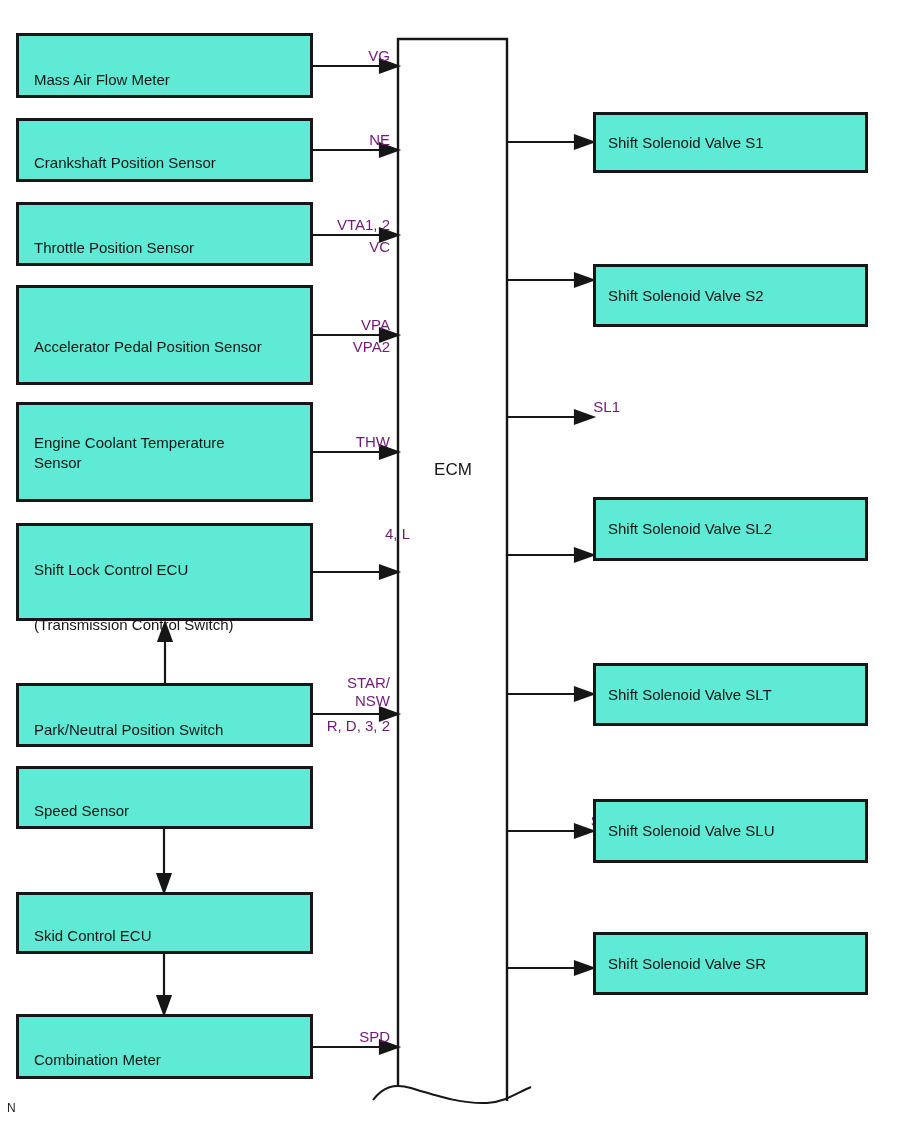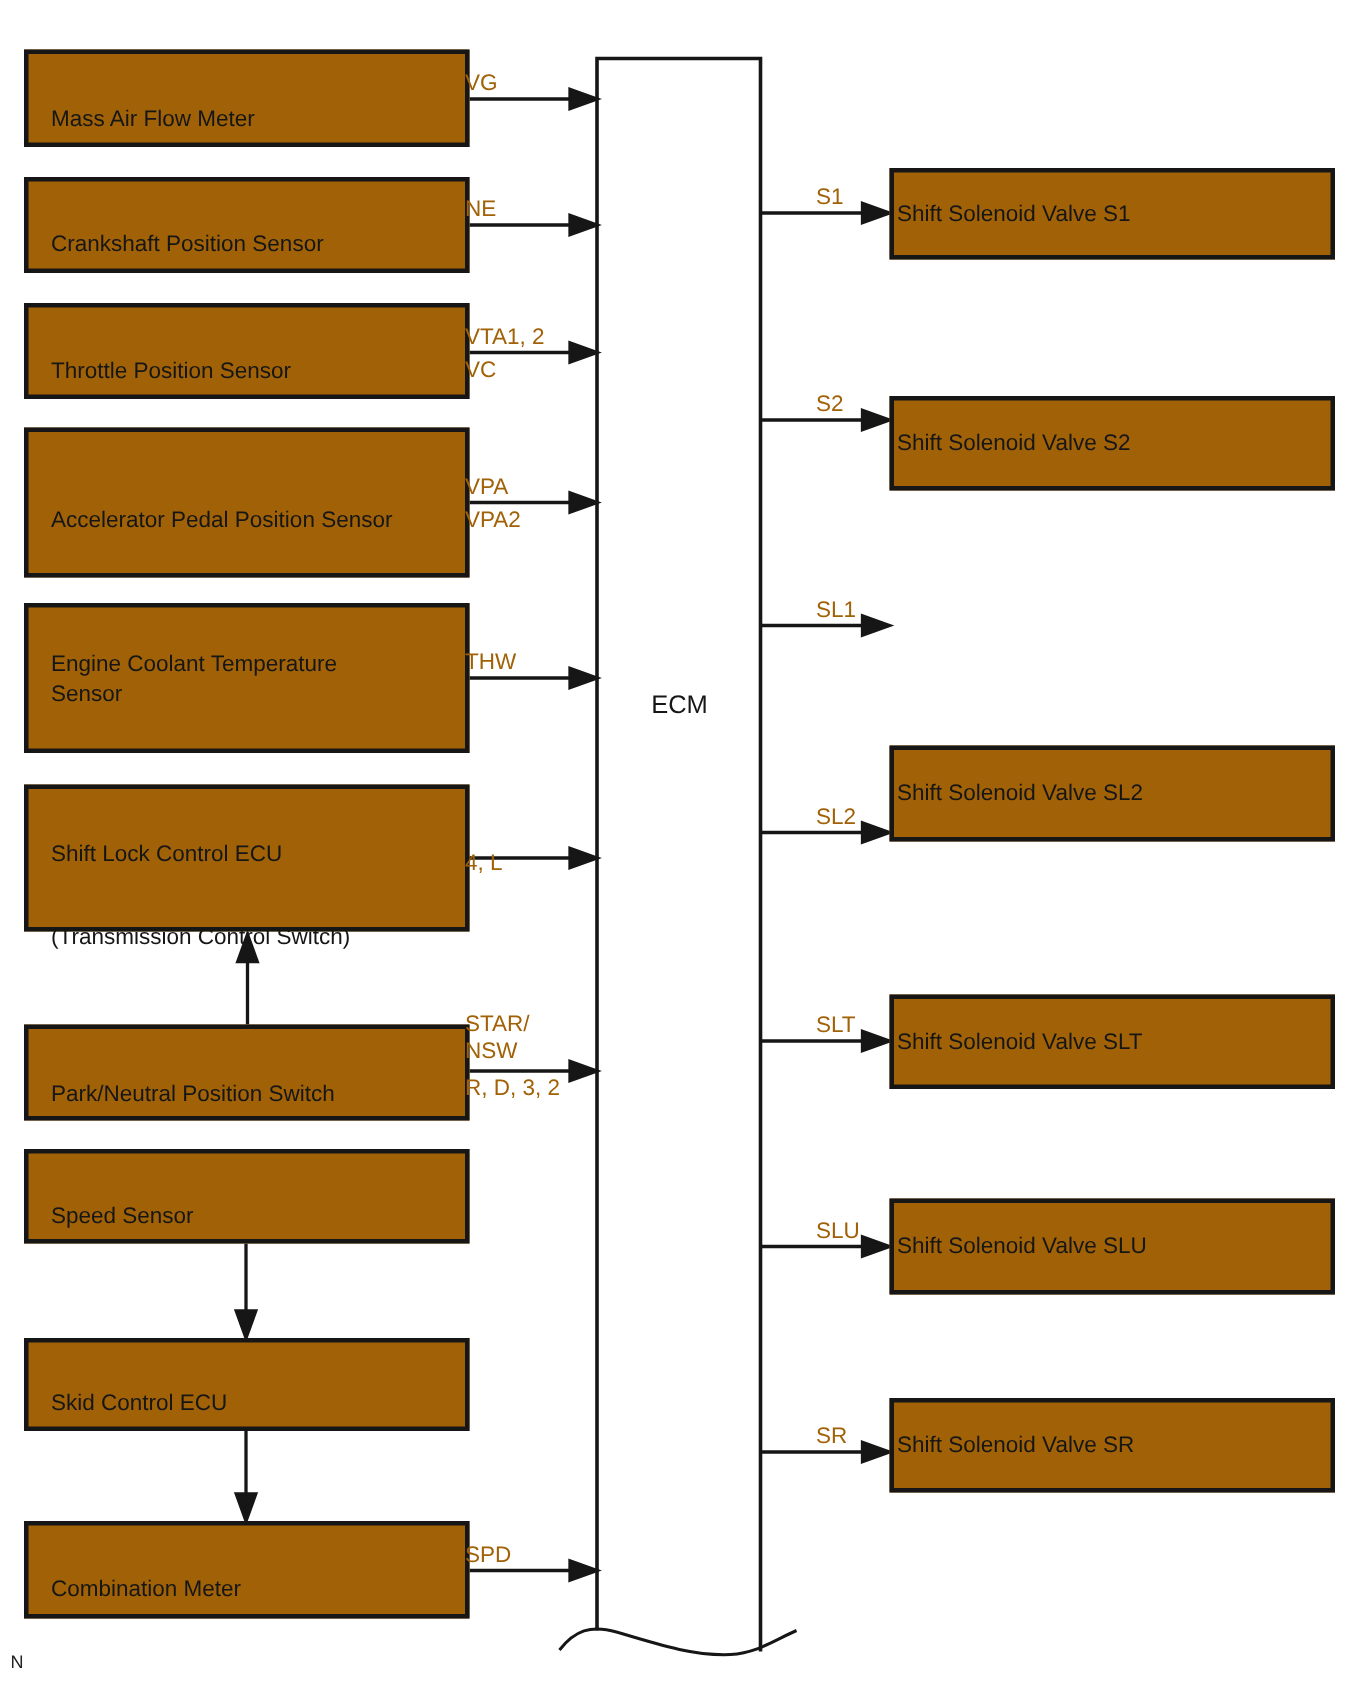--- a/index.html
+++ b/index.html
@@ -2,29 +2,29 @@
 <html><head>
 <meta charset="utf-8">
 <style>
   html,body{margin:0;padding:0;background:#ffffff;}
   .canvas{
     position:relative;width:907px;height:1122px;background:#ffffff;
     font-family:"Liberation Sans", sans-serif;color:#161616;overflow:hidden;
   }
   .wires{position:absolute;left:0;top:0;width:907px;height:1122px;}
   .node{
-    position:absolute;box-sizing:border-box;background:#a16207;
+    position:absolute;box-sizing:border-box;background:#5eead4;
     border:3px solid #161616;font-size:15px;line-height:20px;color:#161616;
   }
   .node.left{left:16px;width:297px;padding-left:15px;padding-right:10px;white-space:pre-line;}
-  .node.right{left:593px;width:297px;display:flex;align-items:center;padding-left:2px;}
+  .node.right{left:593px;width:275px;display:flex;align-items:center;padding-left:12px;}
   .sublabel{margin-top:15px;}
   .sig{
-    position:absolute;font-size:15px;line-height:17px;text-align:left;
-    color:#a16207;white-space:pre-line;
+    position:absolute;font-size:15px;line-height:17px;text-align:right;
+    color:#701a75;white-space:pre-line;
   }
   .sig.lft{left:310px;width:80px;}
   .sig.rgt{left:508px;width:76px;margin-left:36px;}
   .ecm-label{
     position:absolute;left:398px;top:460px;width:110px;text-align:center;
     font-size:17px;color:#161616;
   }
   .footnote{position:absolute;left:7px;top:1101px;font-size:12px;color:#222222;}
 </style>
 </head>
@@ -116,21 +116,21 @@
     <span>Combination Meter</span>
   </div>
 
   <div class="sig lft" style="top:47px;">VG</div>
   <div class="sig lft" style="top:131px;">NE</div>
   <div class="sig lft" style="top:216px;">VTA1, 2</div>
   <div class="sig lft" style="top:238px;">VC</div>
   <div class="sig lft" style="top:316px;">VPA</div>
   <div class="sig lft" style="top:338px;">VPA2</div>
   <div class="sig lft" style="top:433px;">THW</div>
-  <div class="sig lft" style="top:567px;">4, L</div>
+  <div class="sig lft" style="top:525px;margin-left:20px;">4, L</div>
   <div class="sig lft" style="top:674px;line-height:18px;">STAR/
 NSW</div>
   <div class="sig lft" style="top:717px;">R, D, 3, 2</div>
   <div class="sig lft" style="top:1028px;">SPD</div>
 
   <div class="ecm-label">ECM</div>
 
   <div class="sig rgt" style="top:123px;">S1</div>
   <div class="sig rgt" style="top:261px;">S2</div>
   <div class="sig rgt" style="top:398px;">SL1</div>

